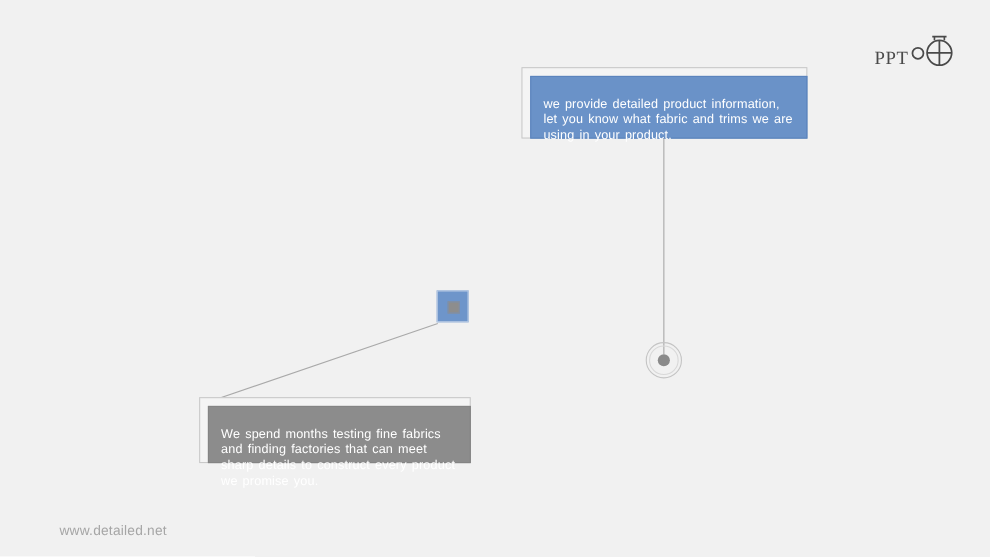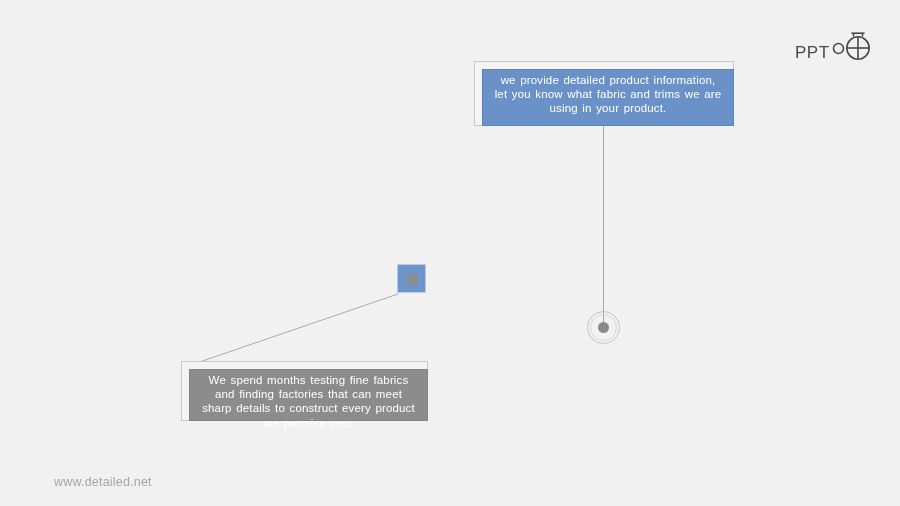--- a/index.html
+++ b/index.html
@@ -25,22 +25,21 @@
     border: 1px solid #c9c9c9;
     background: #f4f4f4;
   }
   .callout-fill {
     position: absolute;
     left: 7px;
     top: 7px;
     right: -1px;
     bottom: -1px;
     display: block;
-    padding: 3px 11px 10px 11px;
-    text-align: center;
+    padding: 18px 11px 10px 11px;
   }
   .callout-fill p {
     margin: 0;
     color: #ffffff;
     font-size: 11.5px;
     line-height: 14.2px;
     letter-spacing: 0.15px;
     word-spacing: 1.2px;
     white-space: pre-wrap;
   }
@@ -142,21 +141,21 @@
   
   #logo {
     position: absolute;
     left: 795px;
     top: 28px;
     display: flex;
     align-items: center;
     height: 40px;
   }
   #logo .logo-word {
-    font-family: Liberation Sans, sans-serif;
+    font-family: Liberation Serif, serif;
     font-size: 17px;
     letter-spacing: 0.5px;
     color: #4a4a4a;
     line-height: 1;
     padding-top: 8px;
   }
   #logo .logo-mark { margin-left: 2px; display: block; }
 
   
   #footer-url {

